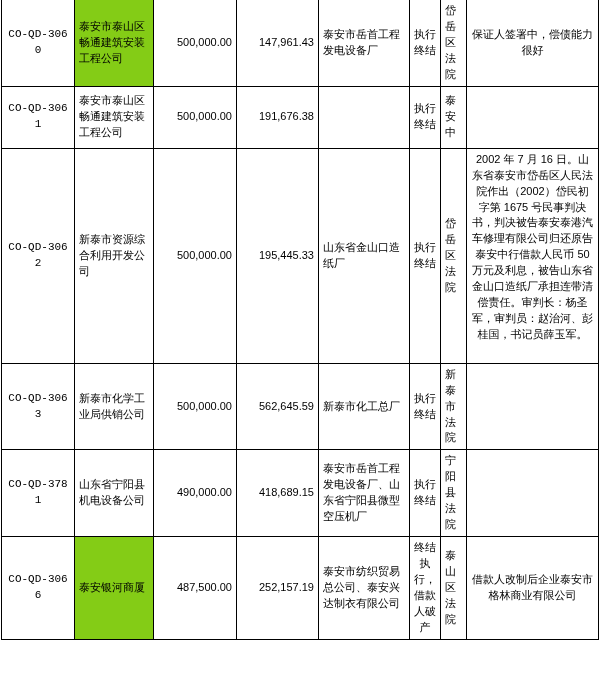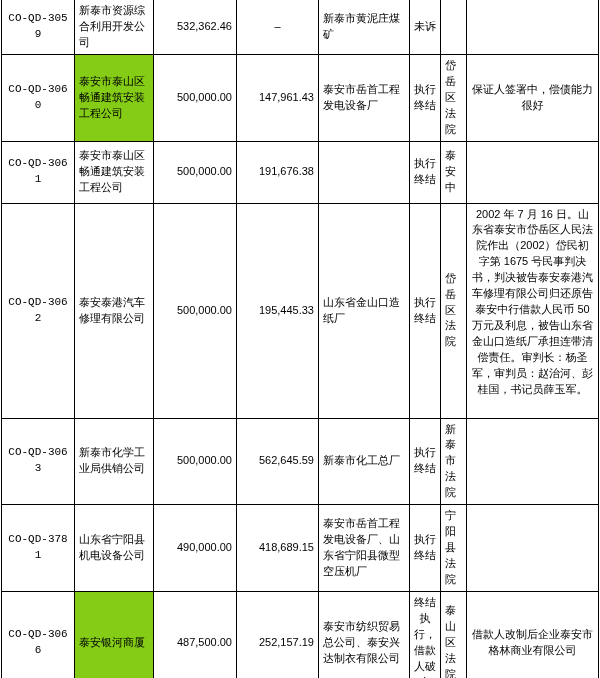--- a/index.html
+++ b/index.html
@@ -79,30 +79,20 @@
       <col class="c-debtor">
       <col class="c-amount1">
       <col class="c-amount2">
       <col class="c-creditor">
       <col class="c-status">
       <col class="c-court">
       <col class="c-remark">
     </colgroup>
     <tbody>
 
-      <tr style="height:50px;">
-        <td class="cell-code">CO-QD-3059</td>
-        <td class="cell-debtor">新泰市资源综合利用开发公司</td>
-        <td class="cell-amount">532,362.46</td>
-        <td class="dash">–</td>
-        <td class="cell-creditor">新泰市黄泥庄煤矿</td>
-        <td class="cell-status">未诉</td>
-        <td class="cell-court"></td>
-        <td class="cell-remark"></td>
-      </tr>
 
       <tr style="height:64px;">
         <td class="cell-code">CO-QD-3060</td>
         <td class="cell-debtor hl">泰安市泰山区畅通建筑安装工程公司</td>
         <td class="cell-amount">500,000.00</td>
         <td class="cell-amount">147,961.43</td>
         <td class="cell-creditor">泰安市岳首工程发电设备厂</td>
         <td class="cell-status">执行终结</td>
         <td class="cell-court">岱岳区法院</td>
         <td class="cell-remark">保证人签署中，偿债能力很好</td>
@@ -114,21 +104,21 @@
         <td class="cell-amount">500,000.00</td>
         <td class="cell-amount">191,676.38</td>
         <td class="cell-creditor"></td>
         <td class="cell-status">执行终结</td>
         <td class="cell-court">泰安中</td>
         <td class="cell-remark"></td>
       </tr>
 
       <tr style="height:215px;">
         <td class="cell-code">CO-QD-3062</td>
-        <td class="cell-debtor">泰安泰港汽车修理有限公司</td>
+        <td class="cell-debtor">新泰市资源综合利用开发公司</td>
         <td class="cell-amount">500,000.00</td>
         <td class="cell-amount">195,445.33</td>
         <td class="cell-creditor">山东省金山口造纸厂</td>
         <td class="cell-status">执行终结</td>
         <td class="cell-court">岱岳区法院</td>
         <td class="cell-remark" style="vertical-align:top;">2002 年 7 月 16 日。山东省泰安市岱岳区人民法院作出（2002）岱民初字第 1675 号民事判决书，判决被告泰安泰港汽车修理有限公司归还原告泰安中行借款人民币 50 万元及利息，被告山东省金山口造纸厂承担连带清偿责任。审判长：杨圣军，审判员：赵治河、彭桂国，书记员薛玉军。</td>
       </tr>
 
       <tr style="height:76px;">
         <td class="cell-code">CO-QD-3063</td>

